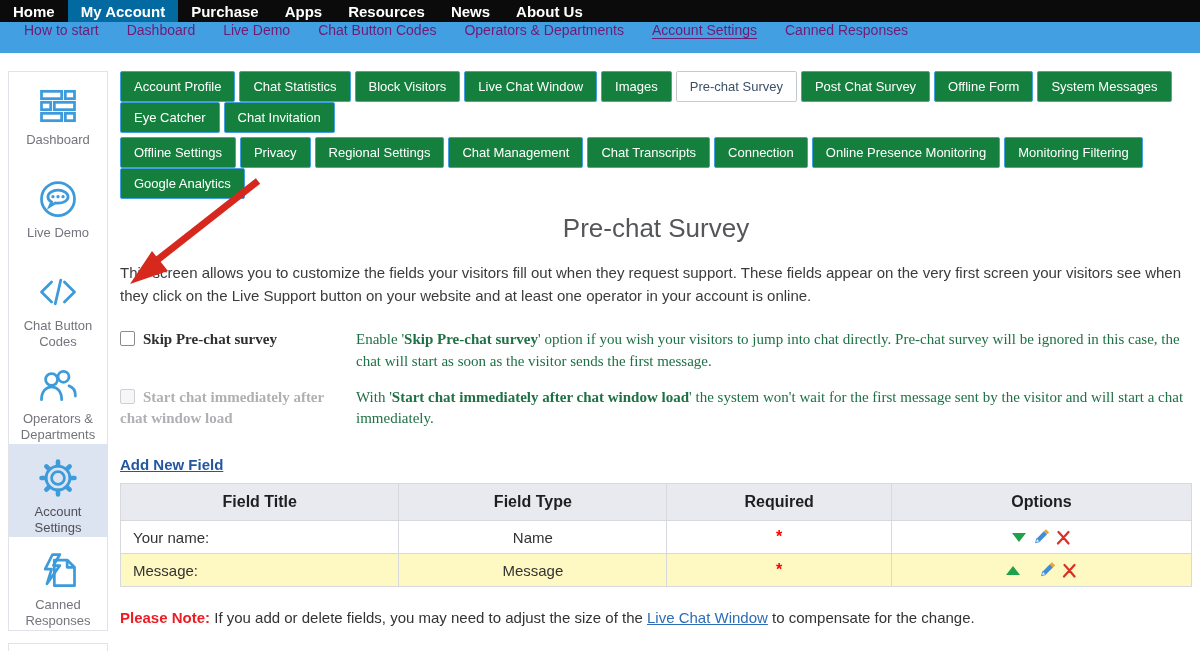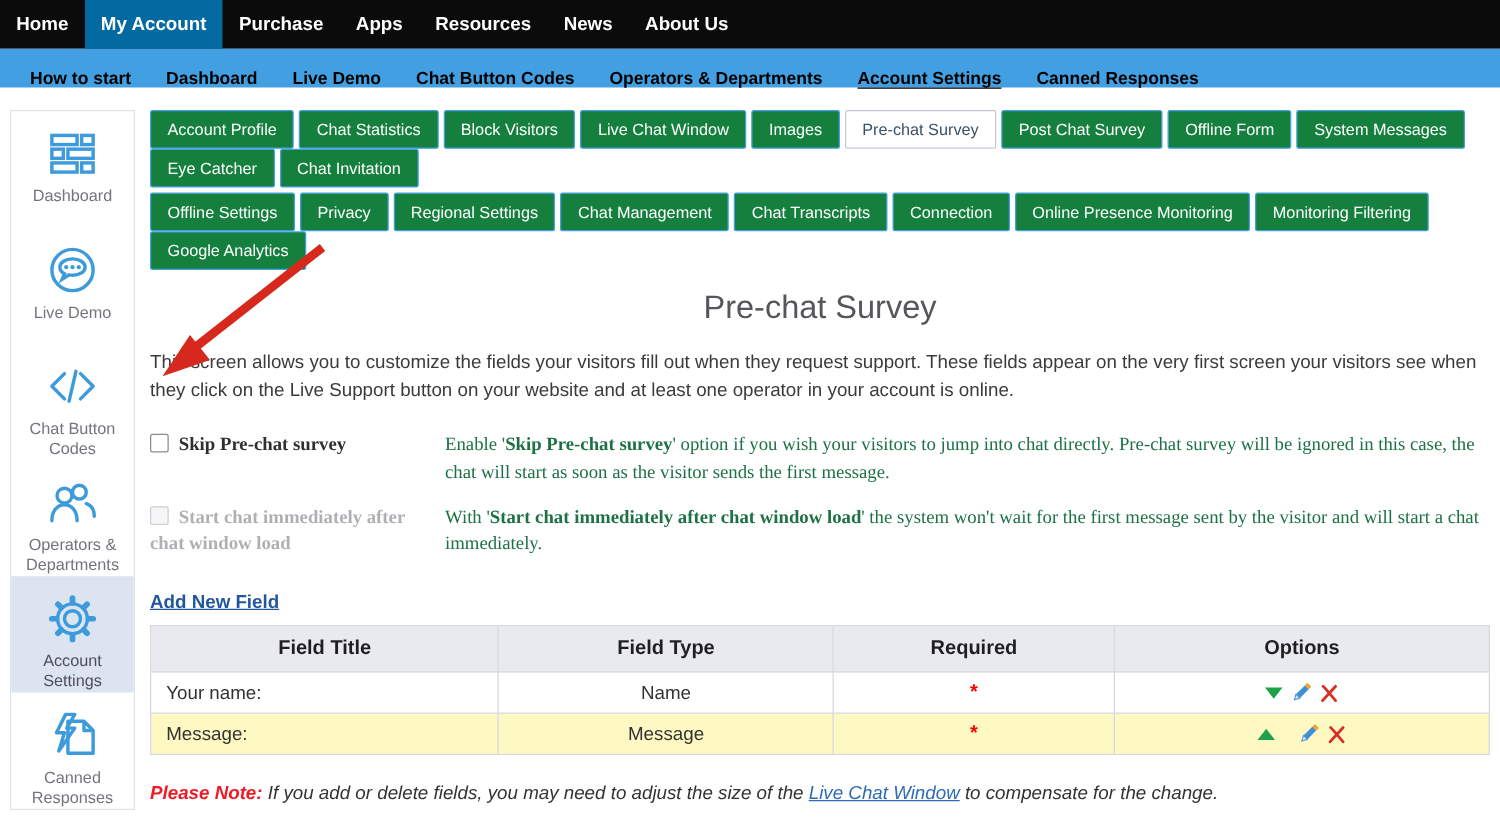--- a/index.html
+++ b/index.html
@@ -1,28 +1,28 @@
 <!DOCTYPE html>
 <html><head>
 <meta charset="utf-8">
 <style>
   * { box-sizing: border-box; margin: 0; padding: 0; }
   html,body { width:1200px; height:658px; overflow:hidden; background:#fff;
     font-family:"Liberation Sans", sans-serif; }
 
   
-  .topnav { height:39px; background:#0b0b0b; display:flex; align-items:stretch; }
+  .topnav { height:22px; background:#0b0b0b; display:flex; align-items:stretch; }
   .topnav .tn-item { color:#fff; font-size:15px; font-weight:700; padding:0 13px;
     display:flex; align-items:center; cursor:pointer; }
   .topnav .tn-item.active { background:#0369a1; }
 
   
   .subnav { height:31px; background:#42a0e2; display:flex; align-items:stretch; padding-left:10px; }
-  .subnav .sn-item { color:#000000; font-size:14px; font-weight:700; padding:0 14px;
-    display:flex; align-items:flex-end; cursor:pointer; }
+  .subnav .sn-item { color:#701a75; font-size:14px; font-weight:400; padding:0 14px;
+    display:flex; align-items:flex-start; cursor:pointer; }
   .subnav .sn-item.active span { text-decoration:underline; text-underline-offset:3px; }
 
   
   .layout { display:flex; padding:18px 8px 0 8px; position:relative; }
 
   
   .sidebar { width:100px; }
   .side-box { border:1px solid #e2e2ea; background:#fff; }
   .side-item { min-height:93px; display:flex; flex-direction:column; align-items:center;
     justify-content:flex-start; padding-top:12px; cursor:pointer; text-align:center; }
@@ -74,21 +74,21 @@
   .req { color:#f00; font-weight:700; font-size:16px; }
   .optcell { display:flex; align-items:center; justify-content:center; gap:7px; }
   .tri { width:0; height:0; display:inline-block; cursor:pointer; }
   .tri-down { border-left:7px solid transparent; border-right:7px solid transparent;
     border-top:9px solid #1fa14a; }
   .tri-up { border-left:7px solid transparent; border-right:7px solid transparent;
     border-bottom:9px solid #1fa14a; margin-right:12px; }
   .icon-btn { display:inline-flex; cursor:pointer; }
 
   
-  .note { font-size:15px; color:#333;font-style:italic; }
+  .note { font-size:15px; color:#333; }
   .note .warn { color:#ed1c24; font-weight:700; }
   .note a { color:#2e6cb5; text-decoration:underline; cursor:pointer; }
 
   
   .arrow-overlay { position:absolute; left:2px; top:100px; width:170px; height:130px;
     pointer-events:none; z-index:5; }
 </style>
 </head>
 <body>
 

